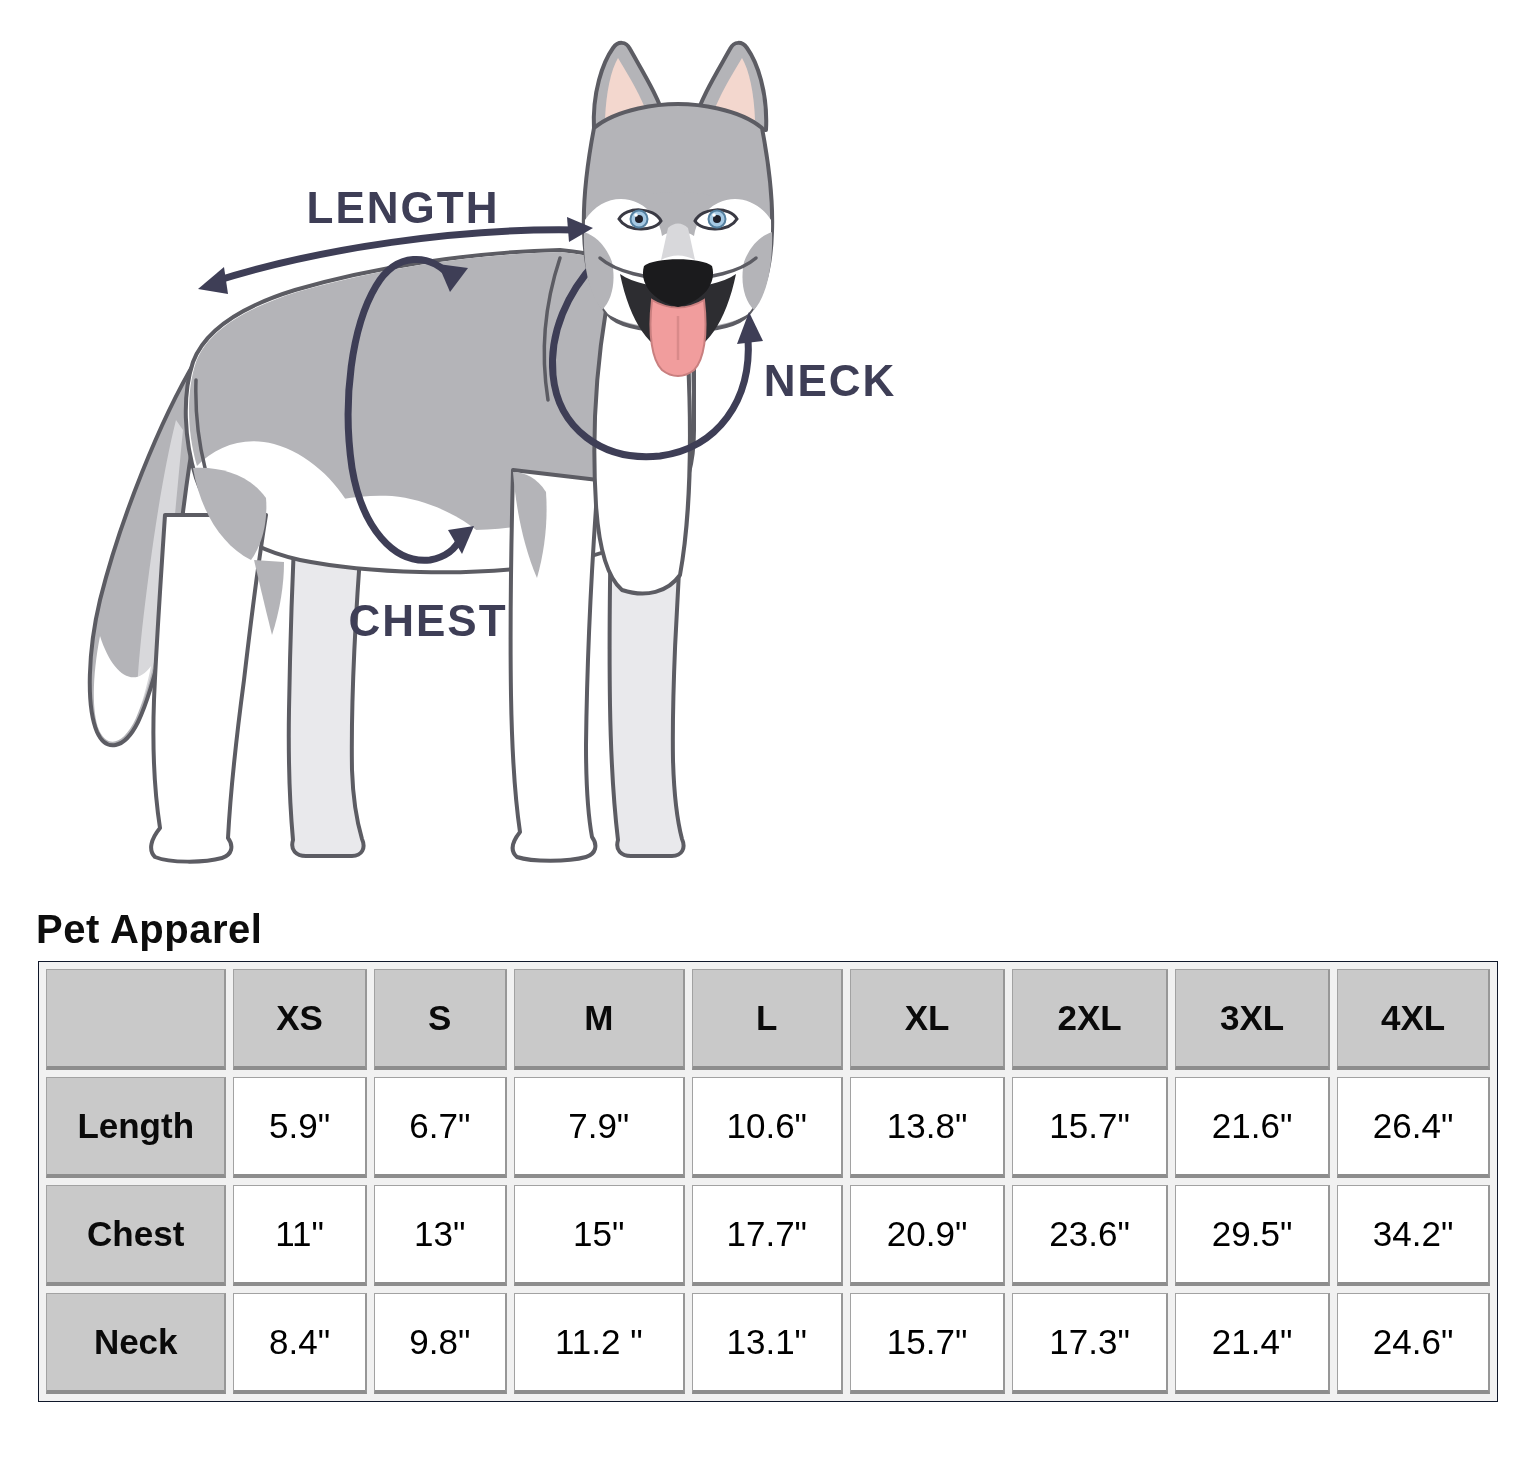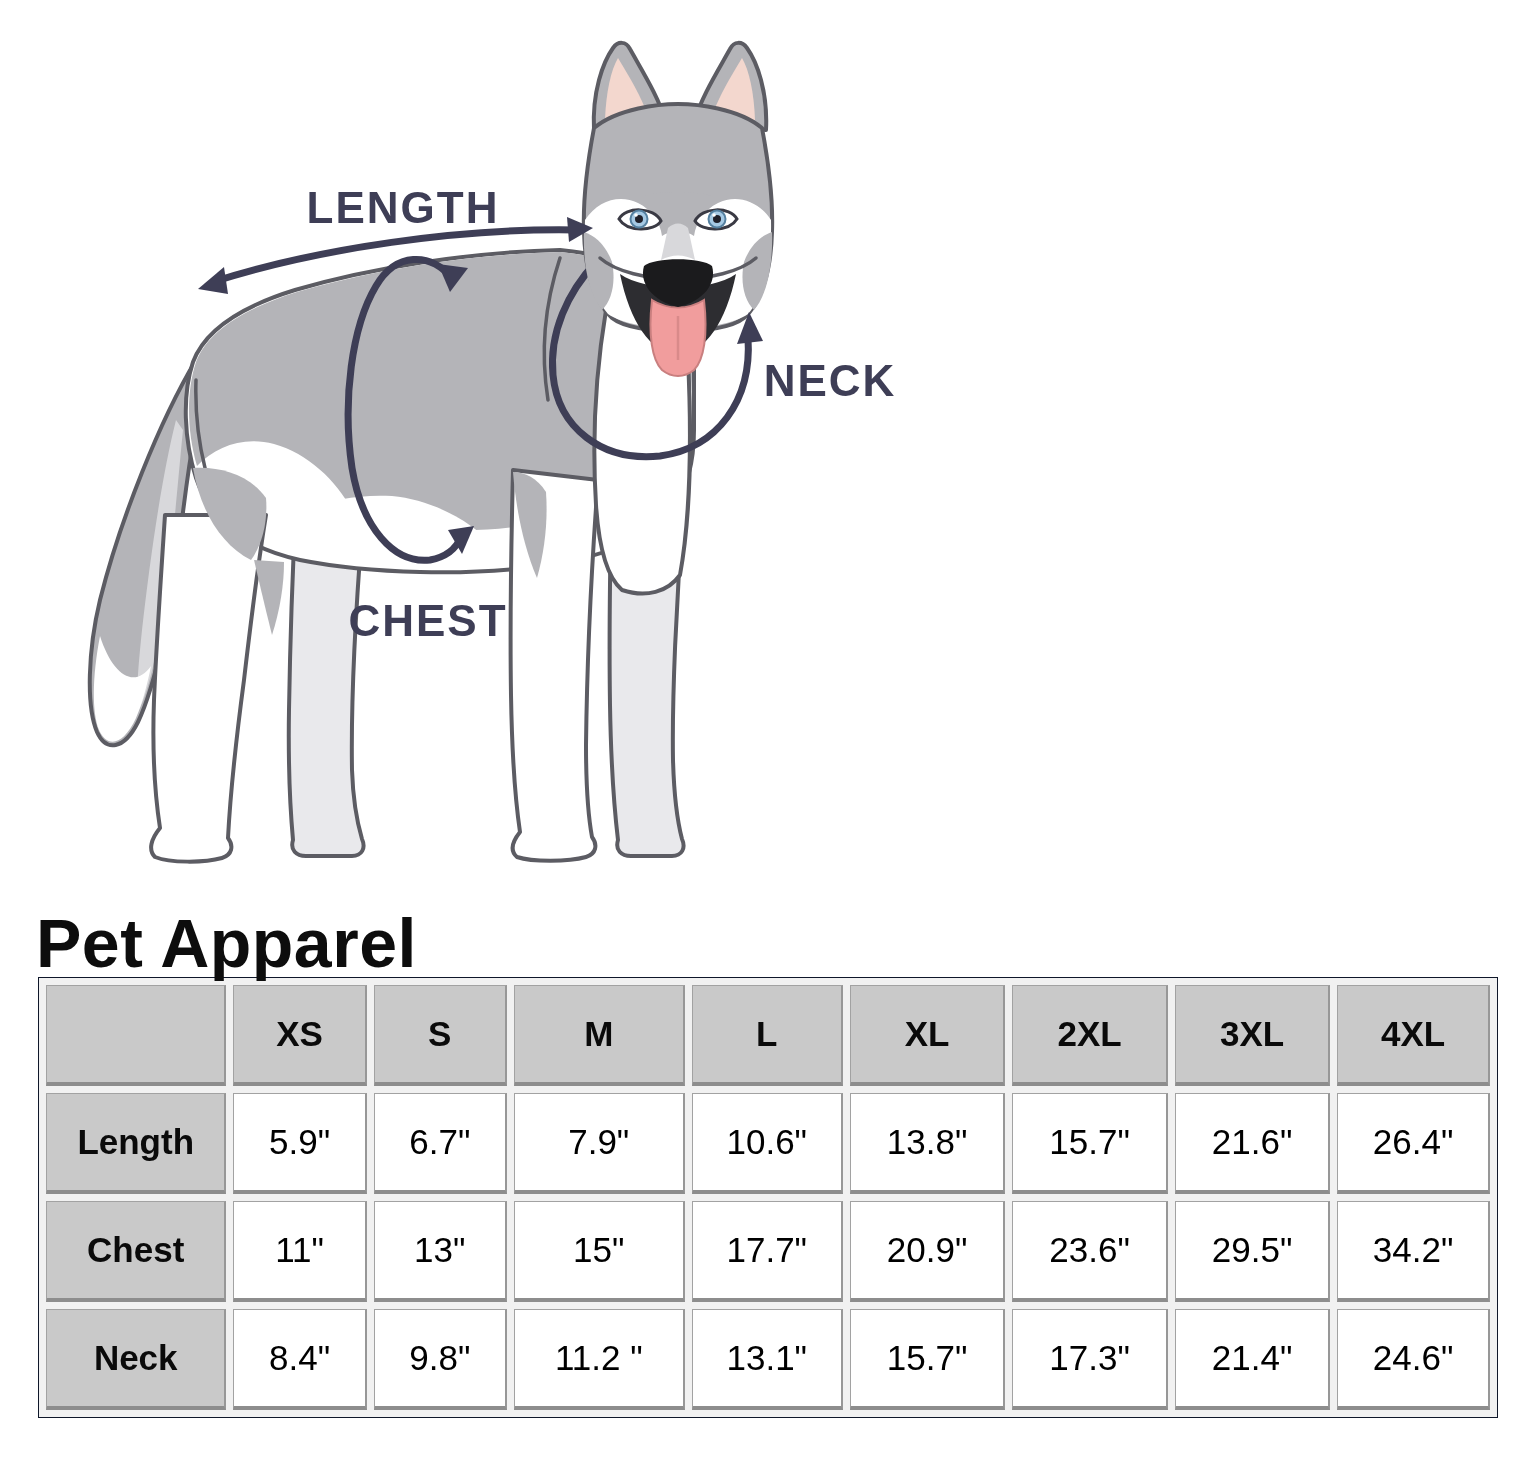--- a/index.html
+++ b/index.html
@@ -28,22 +28,22 @@
     fill: #3e3e56;
     font-family: "Liberation Sans", sans-serif;
     font-weight: bold;
     font-size: 44px;
     letter-spacing: 2px;
     text-anchor: middle;
   }
 
   
   h1.page-title {
-    margin: 4px 0 0 36px;
-    font-size: 68px;
+    margin: 4px 0 12px 36px;
+    font-size: 40px;
     line-height: 1.0;
     font-weight: bold;
     color: #0d0d0d;
     letter-spacing: 0.5px;
   }
 
   
   table.size-table {
     width: 1460px;
     margin-left: 38px;

